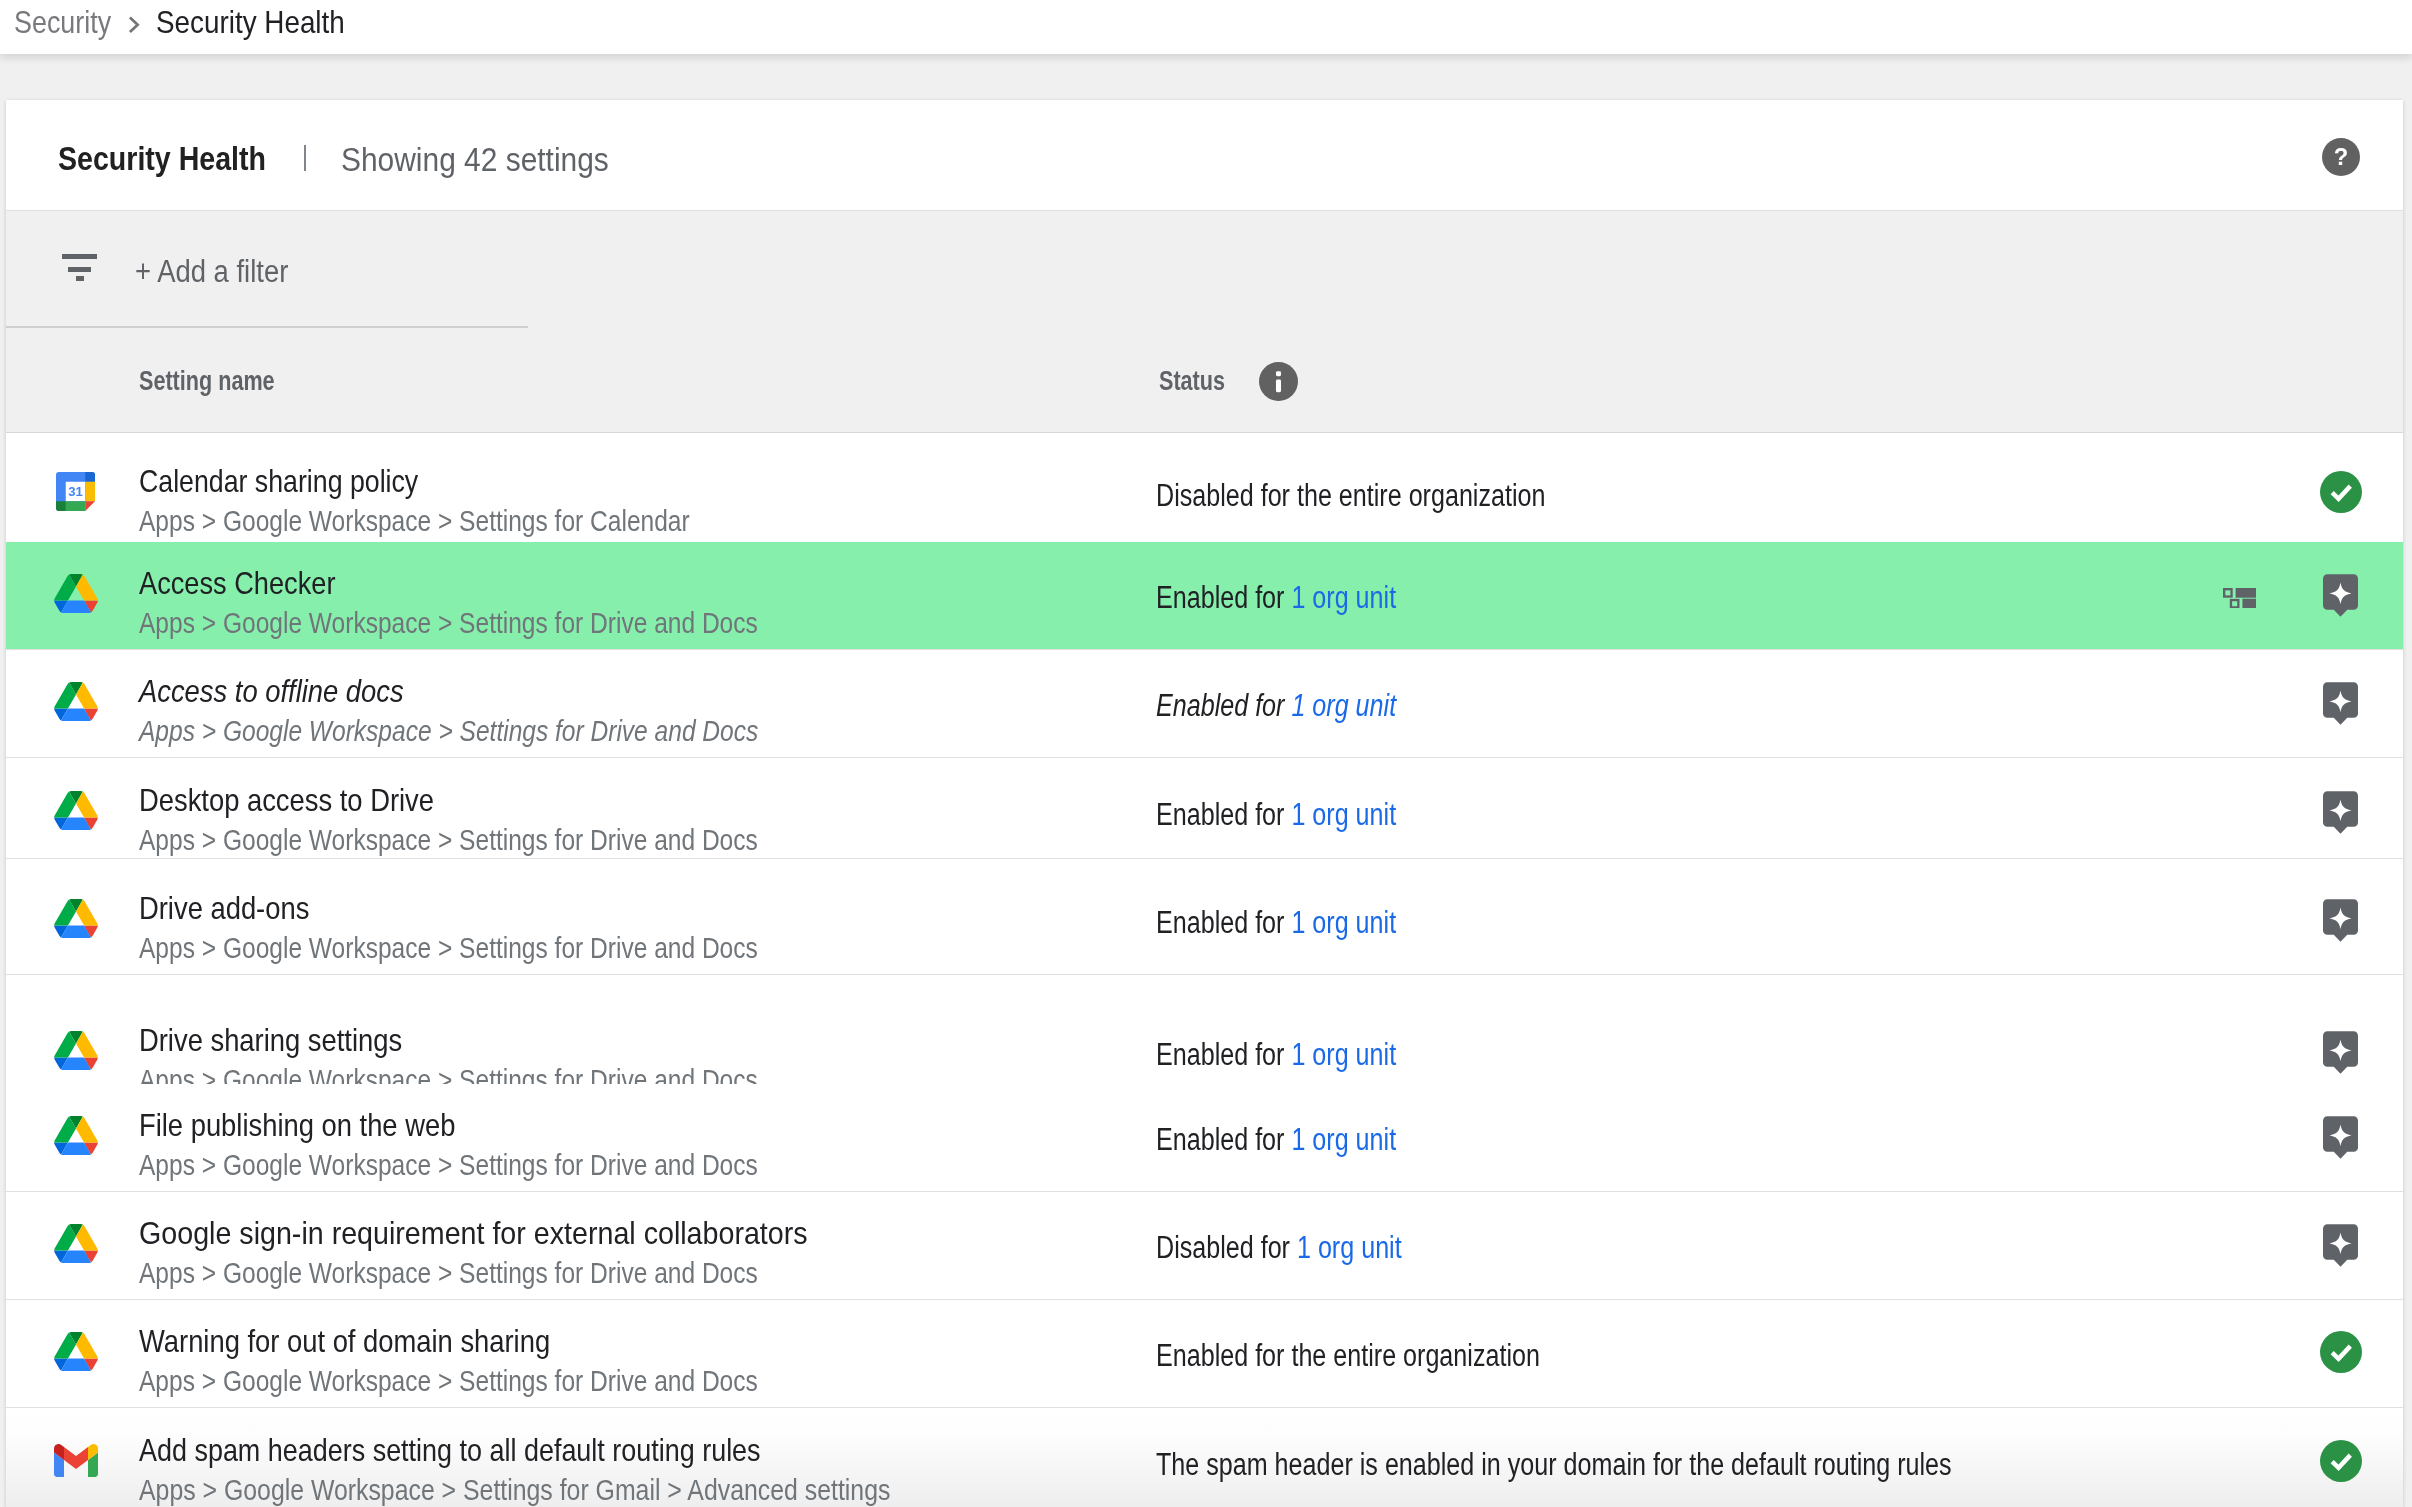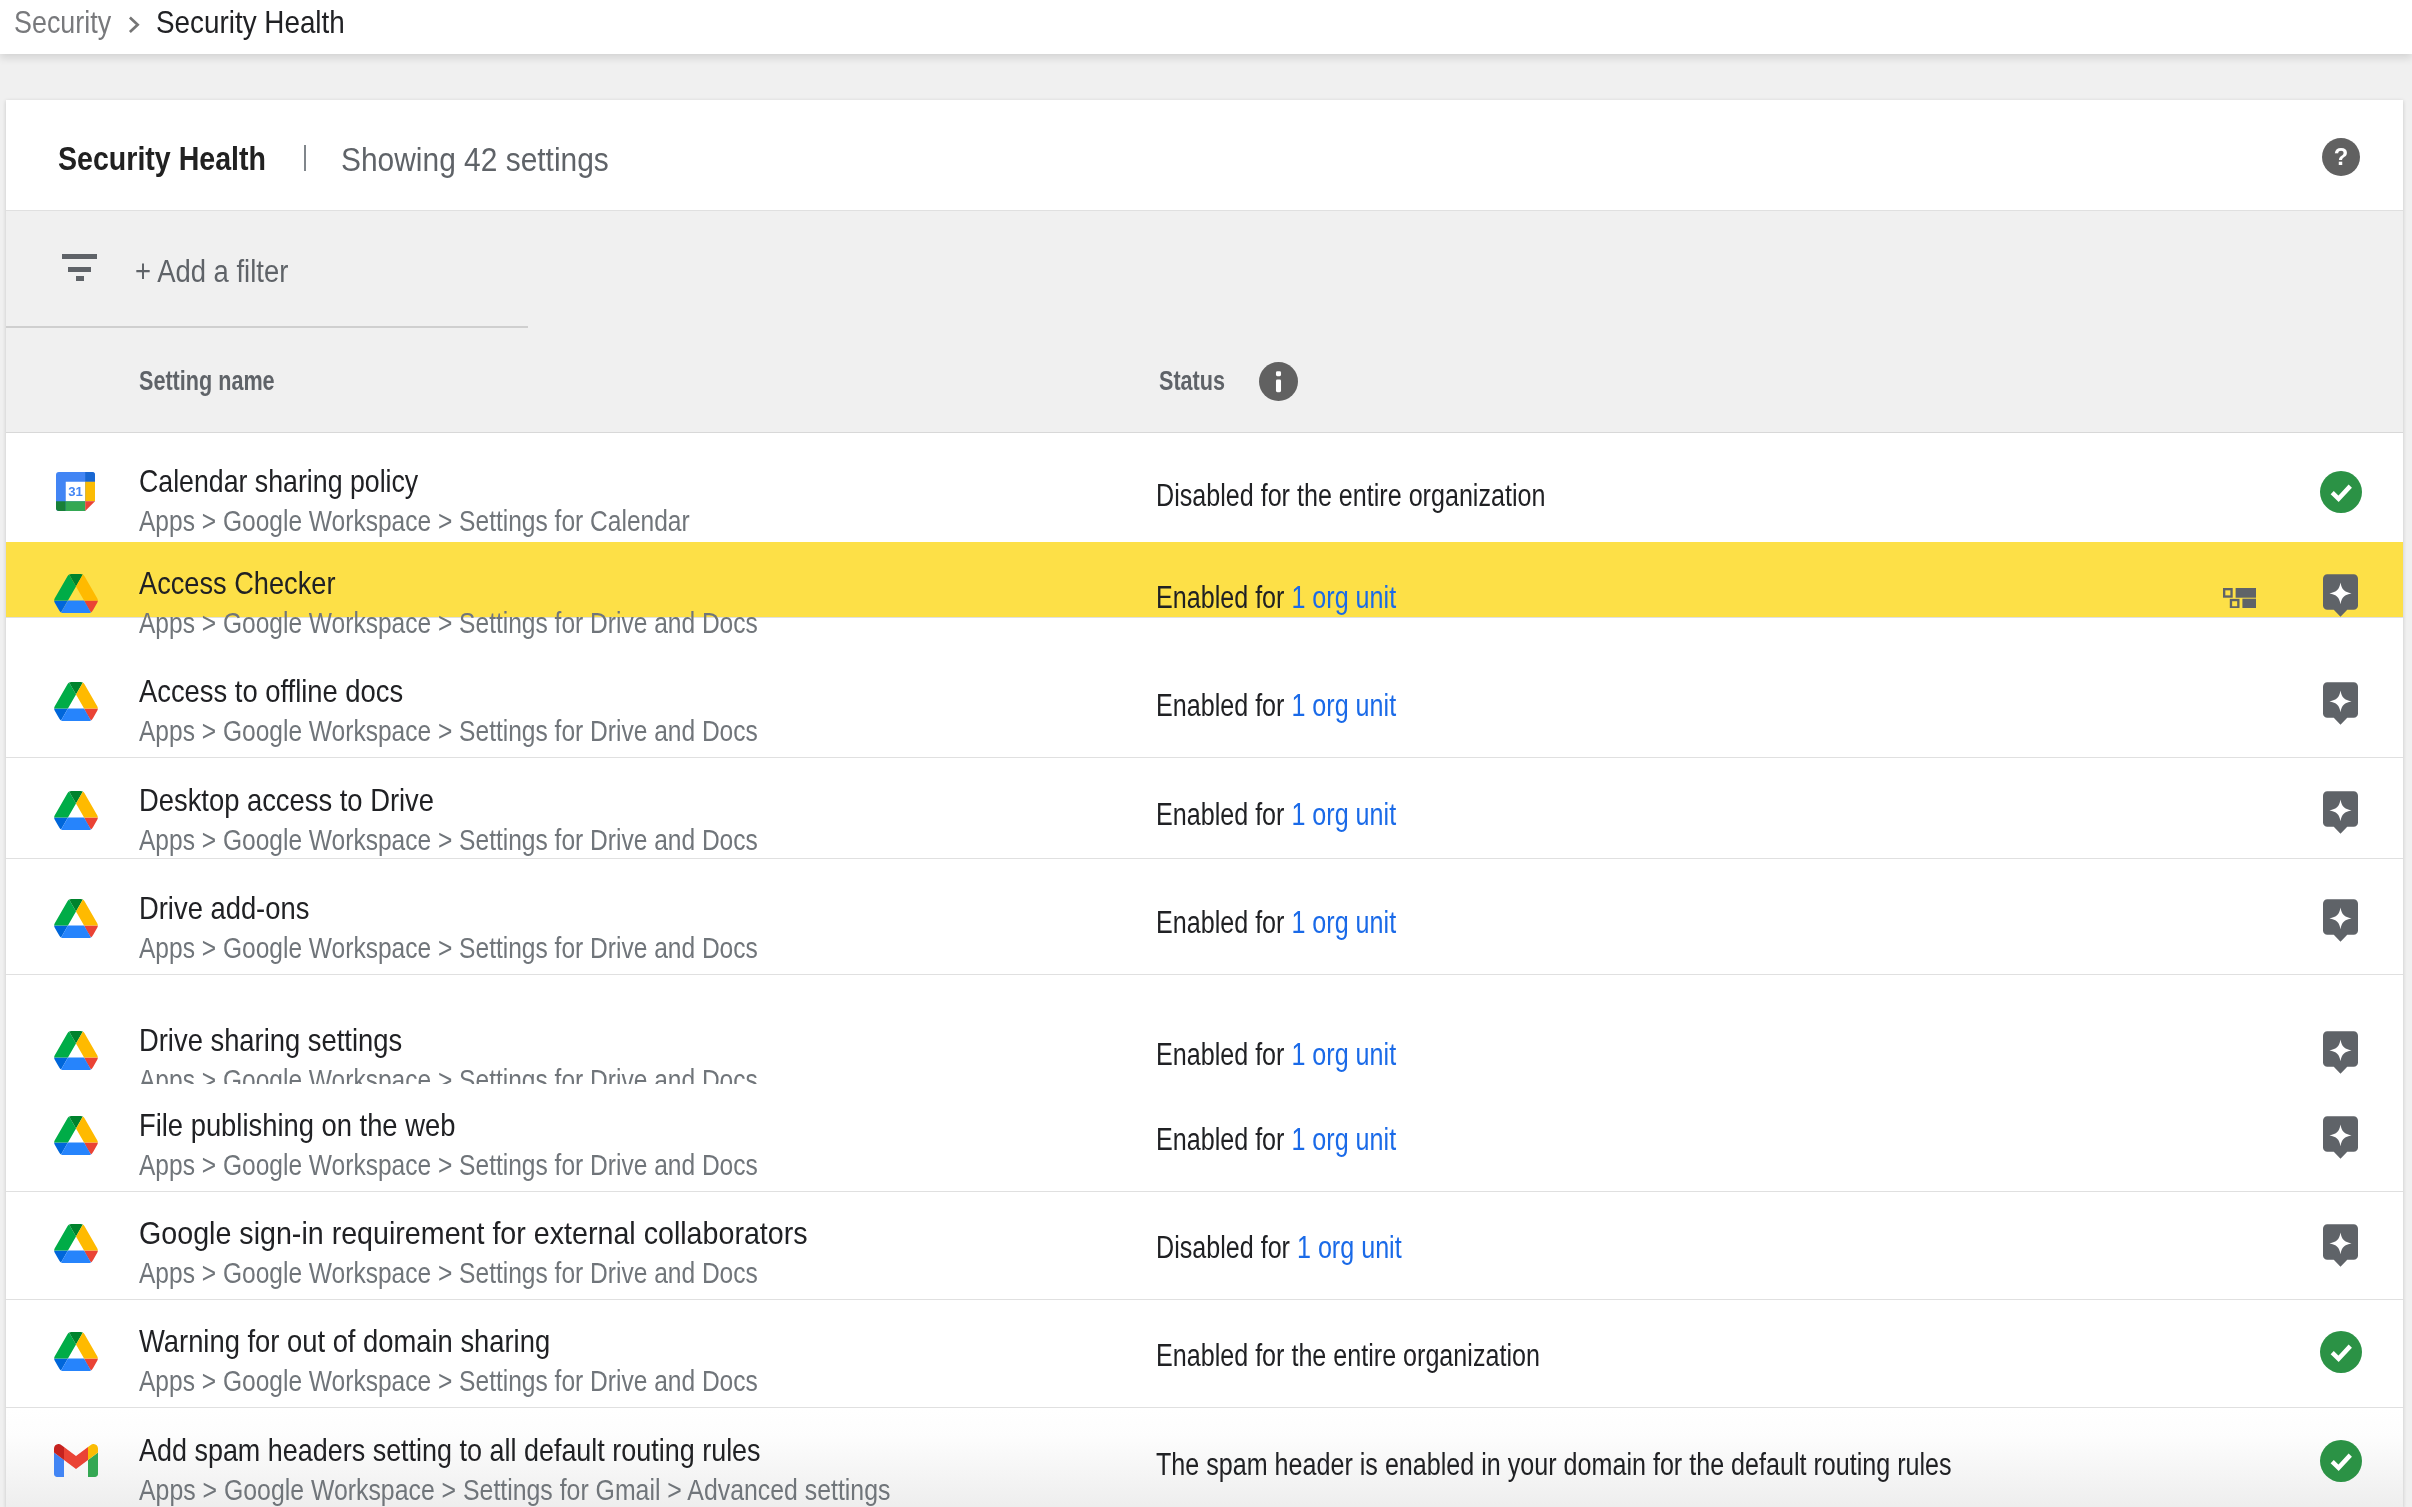--- a/index.html
+++ b/index.html
@@ -33,21 +33,21 @@
 <text x="20" y="24.8" font-family="'Liberation Sans',sans-serif" font-size="13.5" font-weight="bold" fill="#4285f4" text-anchor="middle">31</text>
 </svg>
 <div class="tt" style="transform:scaleX(0.835)">Calendar sharing policy</div>
 <div class="st" style="">Apps &gt; Google Workspace &gt; Settings for Calendar</div>
 <div class="sx">Disabled for the entire organization</div>
 <svg style="position:absolute;left:2314px;top:31px" width="42" height="42" viewBox="0 0 43 43">
 <circle cx="21.5" cy="21.5" r="21.5" fill="#2b9245"></circle>
 <path d="M12.5 22.2 L19 28.5 L31 15.5" stroke="#fff" stroke-width="4.6" fill="none"></path>
 </svg>
 </div>
-<div class="row" style="top:542px;height:76px;background:#fde047;">
+<div class="row" style="top:542px;height:108px;background:#86efac;">
 <svg style="position:absolute;left:48px;top:32px" width="44" height="39" viewBox="0 0 87.3 78">
 <path d="m6.6 66.85 3.85 6.65c.8 1.4 1.95 2.5 3.3 3.3l13.75-23.8h-27.5c0 1.55.4 3.1 1.2 4.5z" fill="#0066da"></path>
 <path d="m43.65 25-13.75-23.8c-1.35.8-2.5 1.9-3.3 3.3l-25.4 44a9.06 9.06 0 0 0 -1.2 4.5h27.5z" fill="#00ac47"></path>
 <path d="m73.55 76.8c1.35-.8 2.5-1.9 3.3-3.3l1.6-2.75 7.65-13.25c.8-1.4 1.2-2.95 1.2-4.5h-27.502l5.852 11.5z" fill="#ea4335"></path>
 <path d="m43.65 25 13.75-23.8c-1.35-.8-2.9-1.2-4.5-1.2h-18.5c-1.6 0-3.15.45-4.5 1.2z" fill="#00832d"></path>
 <path d="m59.8 53h-32.3l-13.75 23.8c1.35.8 2.9 1.2 4.5 1.2h50.8c1.6 0 3.15-.45 4.5-1.2z" fill="#2684fc"></path>
 <path d="m73.4 26.5-12.7-22c-.8-1.4-1.95-2.5-3.3-3.3l-13.75 23.8 16.15 28h27.45c0-1.55-.4-3.1-1.2-4.5z" fill="#ffba00"></path>
 </svg>
 <div class="tt" style="transform:scaleX(0.85)">Access Checker</div>
 <div class="st" style="">Apps &gt; Google Workspace &gt; Settings for Drive and Docs</div>
@@ -56,21 +56,21 @@
 <path d="M4.5 0 h27.4 a4.5 4.5 0 0 1 4.5 4.5 v27.8 a4.5 4.5 0 0 1 -4.5 4.5 h-6.7 l-7 7.2 -7-7.2 h-6.7 a4.5 4.5 0 0 1 -4.5 -4.5 v-27.8 a4.5 4.5 0 0 1 4.5 -4.5 Z" fill="#5f6368"></path>
 <path d="M18.2 8.6 C19.5 15.9 22.2 18.5 29.7 19.8 C22.2 21.1 19.5 23.7 18.2 31.0 C16.9 23.7 14.2 21.1 6.7 19.8 C14.2 18.5 16.9 15.9 18.2 8.6 Z" fill="#fff"></path>
 </svg>
     <svg style="position:absolute;left:2217px;top:46px" width="33" height="20.4" viewBox="0 0 34 21">
 <rect x="1.2" y="1.2" width="7.6" height="7.6" fill="none" stroke="#5f6368" stroke-width="2.4"></rect>
 <rect x="13" y="0" width="21" height="10" fill="#5f6368"></rect>
 <rect x="8.2" y="12.4" width="7.6" height="7.6" fill="none" stroke="#5f6368" stroke-width="2.4"></rect>
 <rect x="20" y="11" width="14" height="10" fill="#5f6368"></rect>
 </svg>
 </div>
-<div class="row" style="top:650px;height:108px;">
+<div class="row" style="top:650px;height:108px;font-style:italic;">
 <svg style="position:absolute;left:48px;top:32px" width="44" height="39" viewBox="0 0 87.3 78">
 <path d="m6.6 66.85 3.85 6.65c.8 1.4 1.95 2.5 3.3 3.3l13.75-23.8h-27.5c0 1.55.4 3.1 1.2 4.5z" fill="#0066da"></path>
 <path d="m43.65 25-13.75-23.8c-1.35.8-2.5 1.9-3.3 3.3l-25.4 44a9.06 9.06 0 0 0 -1.2 4.5h27.5z" fill="#00ac47"></path>
 <path d="m73.55 76.8c1.35-.8 2.5-1.9 3.3-3.3l1.6-2.75 7.65-13.25c.8-1.4 1.2-2.95 1.2-4.5h-27.502l5.852 11.5z" fill="#ea4335"></path>
 <path d="m43.65 25 13.75-23.8c-1.35-.8-2.9-1.2-4.5-1.2h-18.5c-1.6 0-3.15.45-4.5 1.2z" fill="#00832d"></path>
 <path d="m59.8 53h-32.3l-13.75 23.8c1.35.8 2.9 1.2 4.5 1.2h50.8c1.6 0 3.15-.45 4.5-1.2z" fill="#2684fc"></path>
 <path d="m73.4 26.5-12.7-22c-.8-1.4-1.95-2.5-3.3-3.3l-13.75 23.8 16.15 28h27.45c0-1.55-.4-3.1-1.2-4.5z" fill="#ffba00"></path>
 </svg>
 <div class="tt" style="transform:scaleX(0.855)">Access to offline docs</div>
 <div class="st" style="">Apps &gt; Google Workspace &gt; Settings for Drive and Docs</div>

